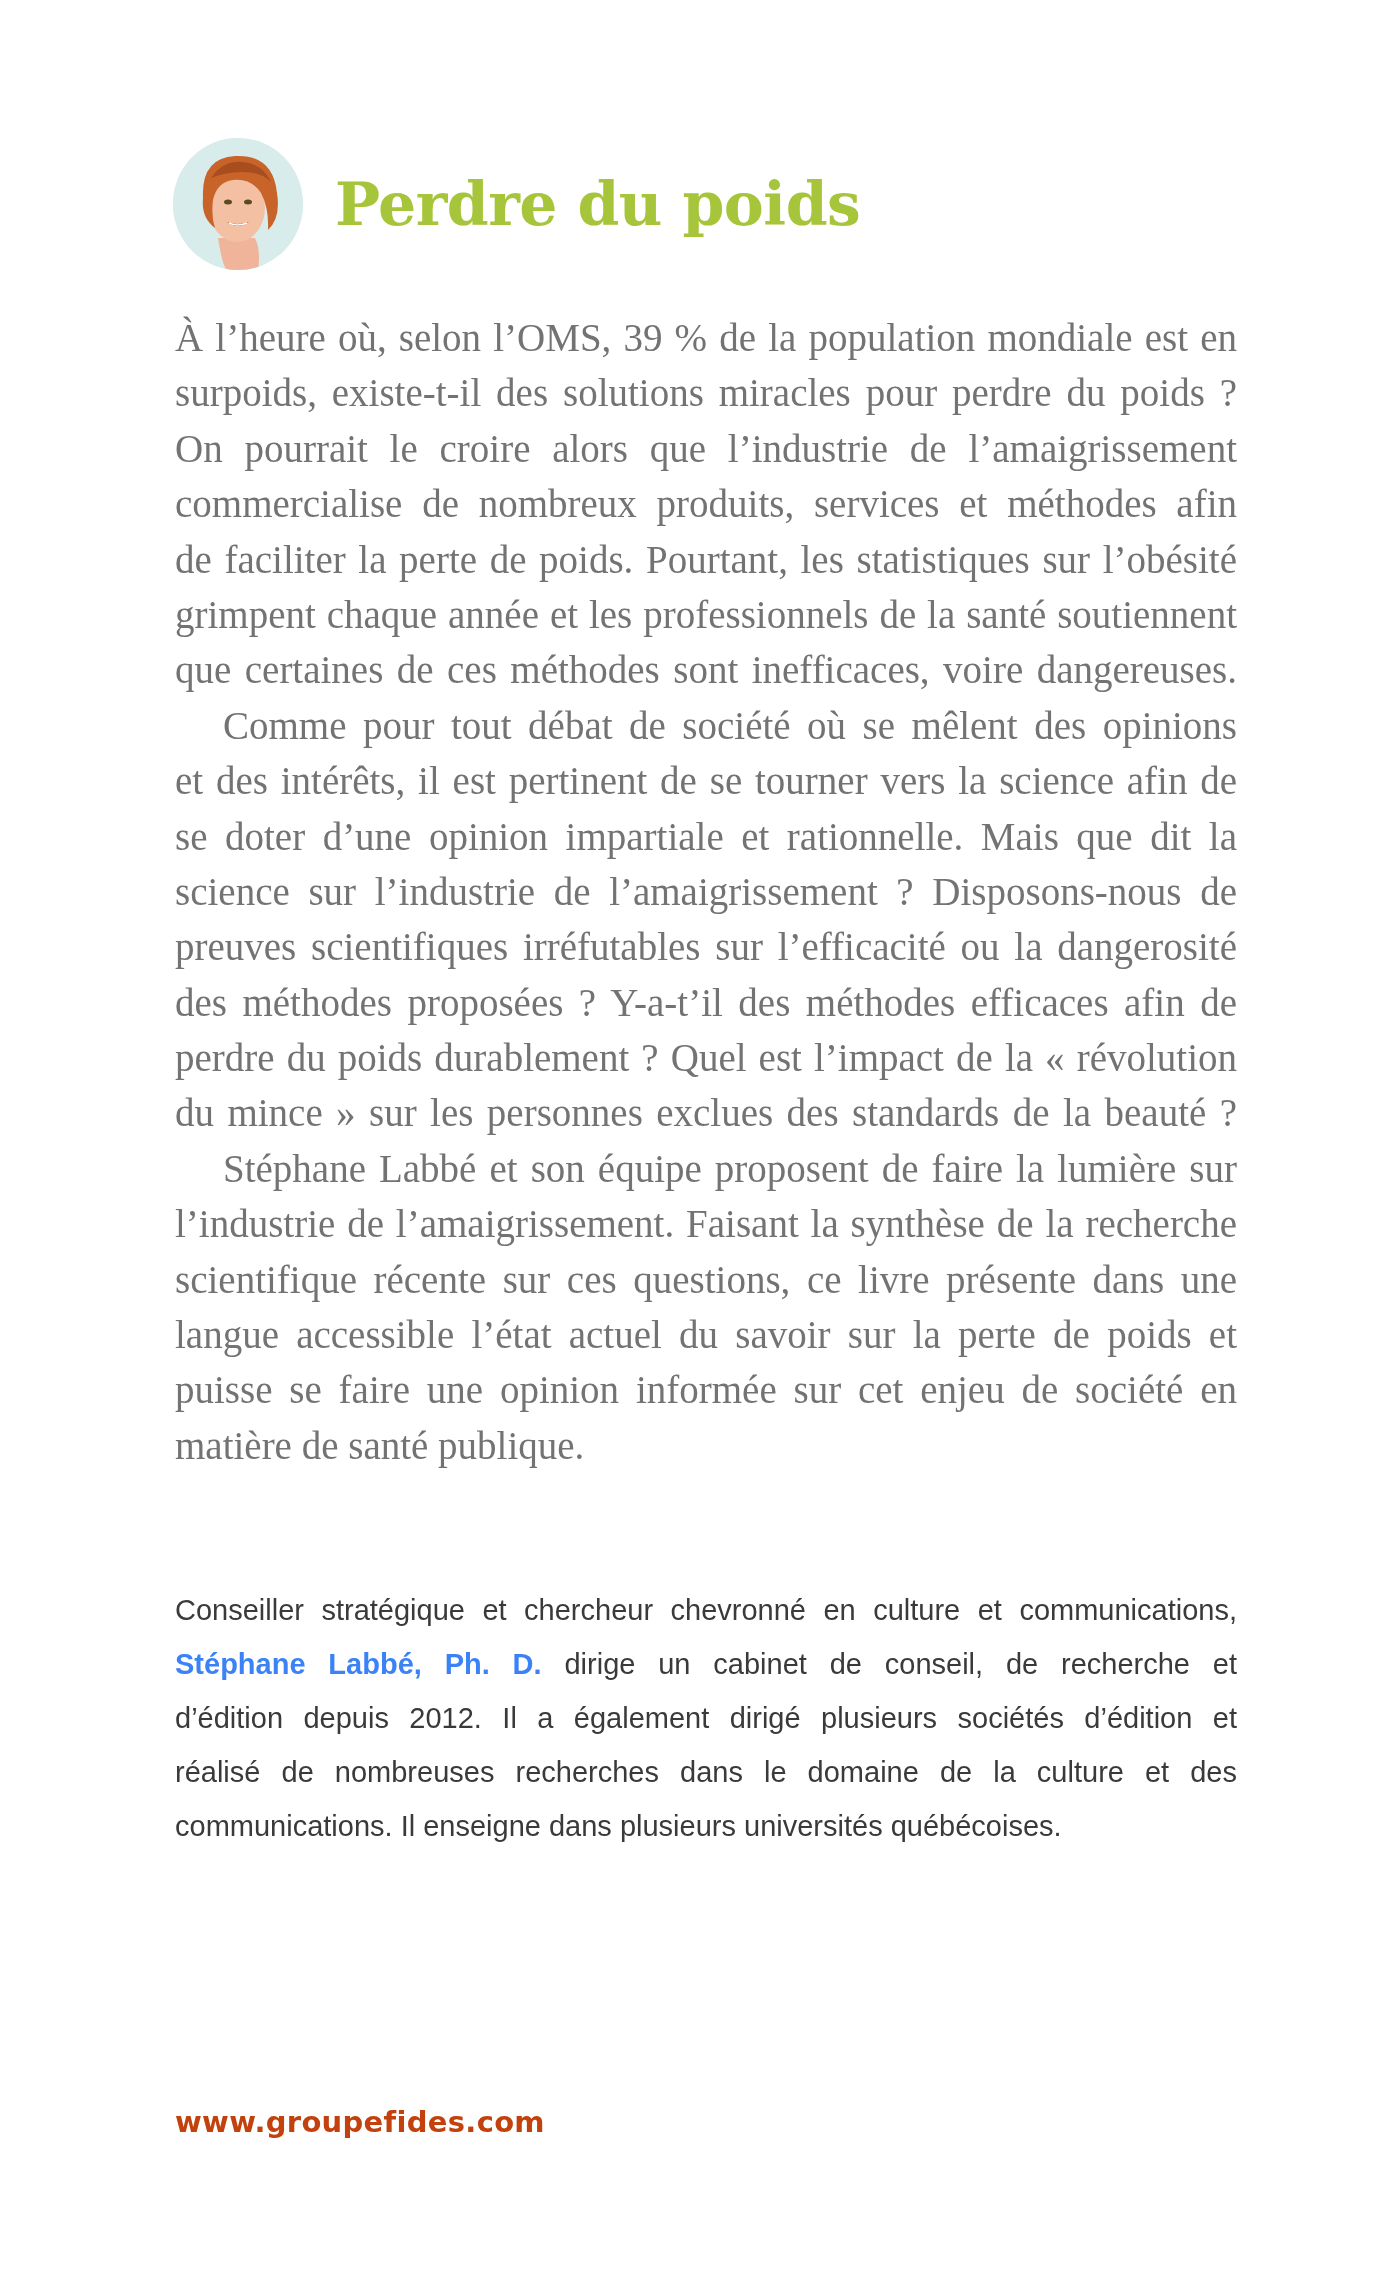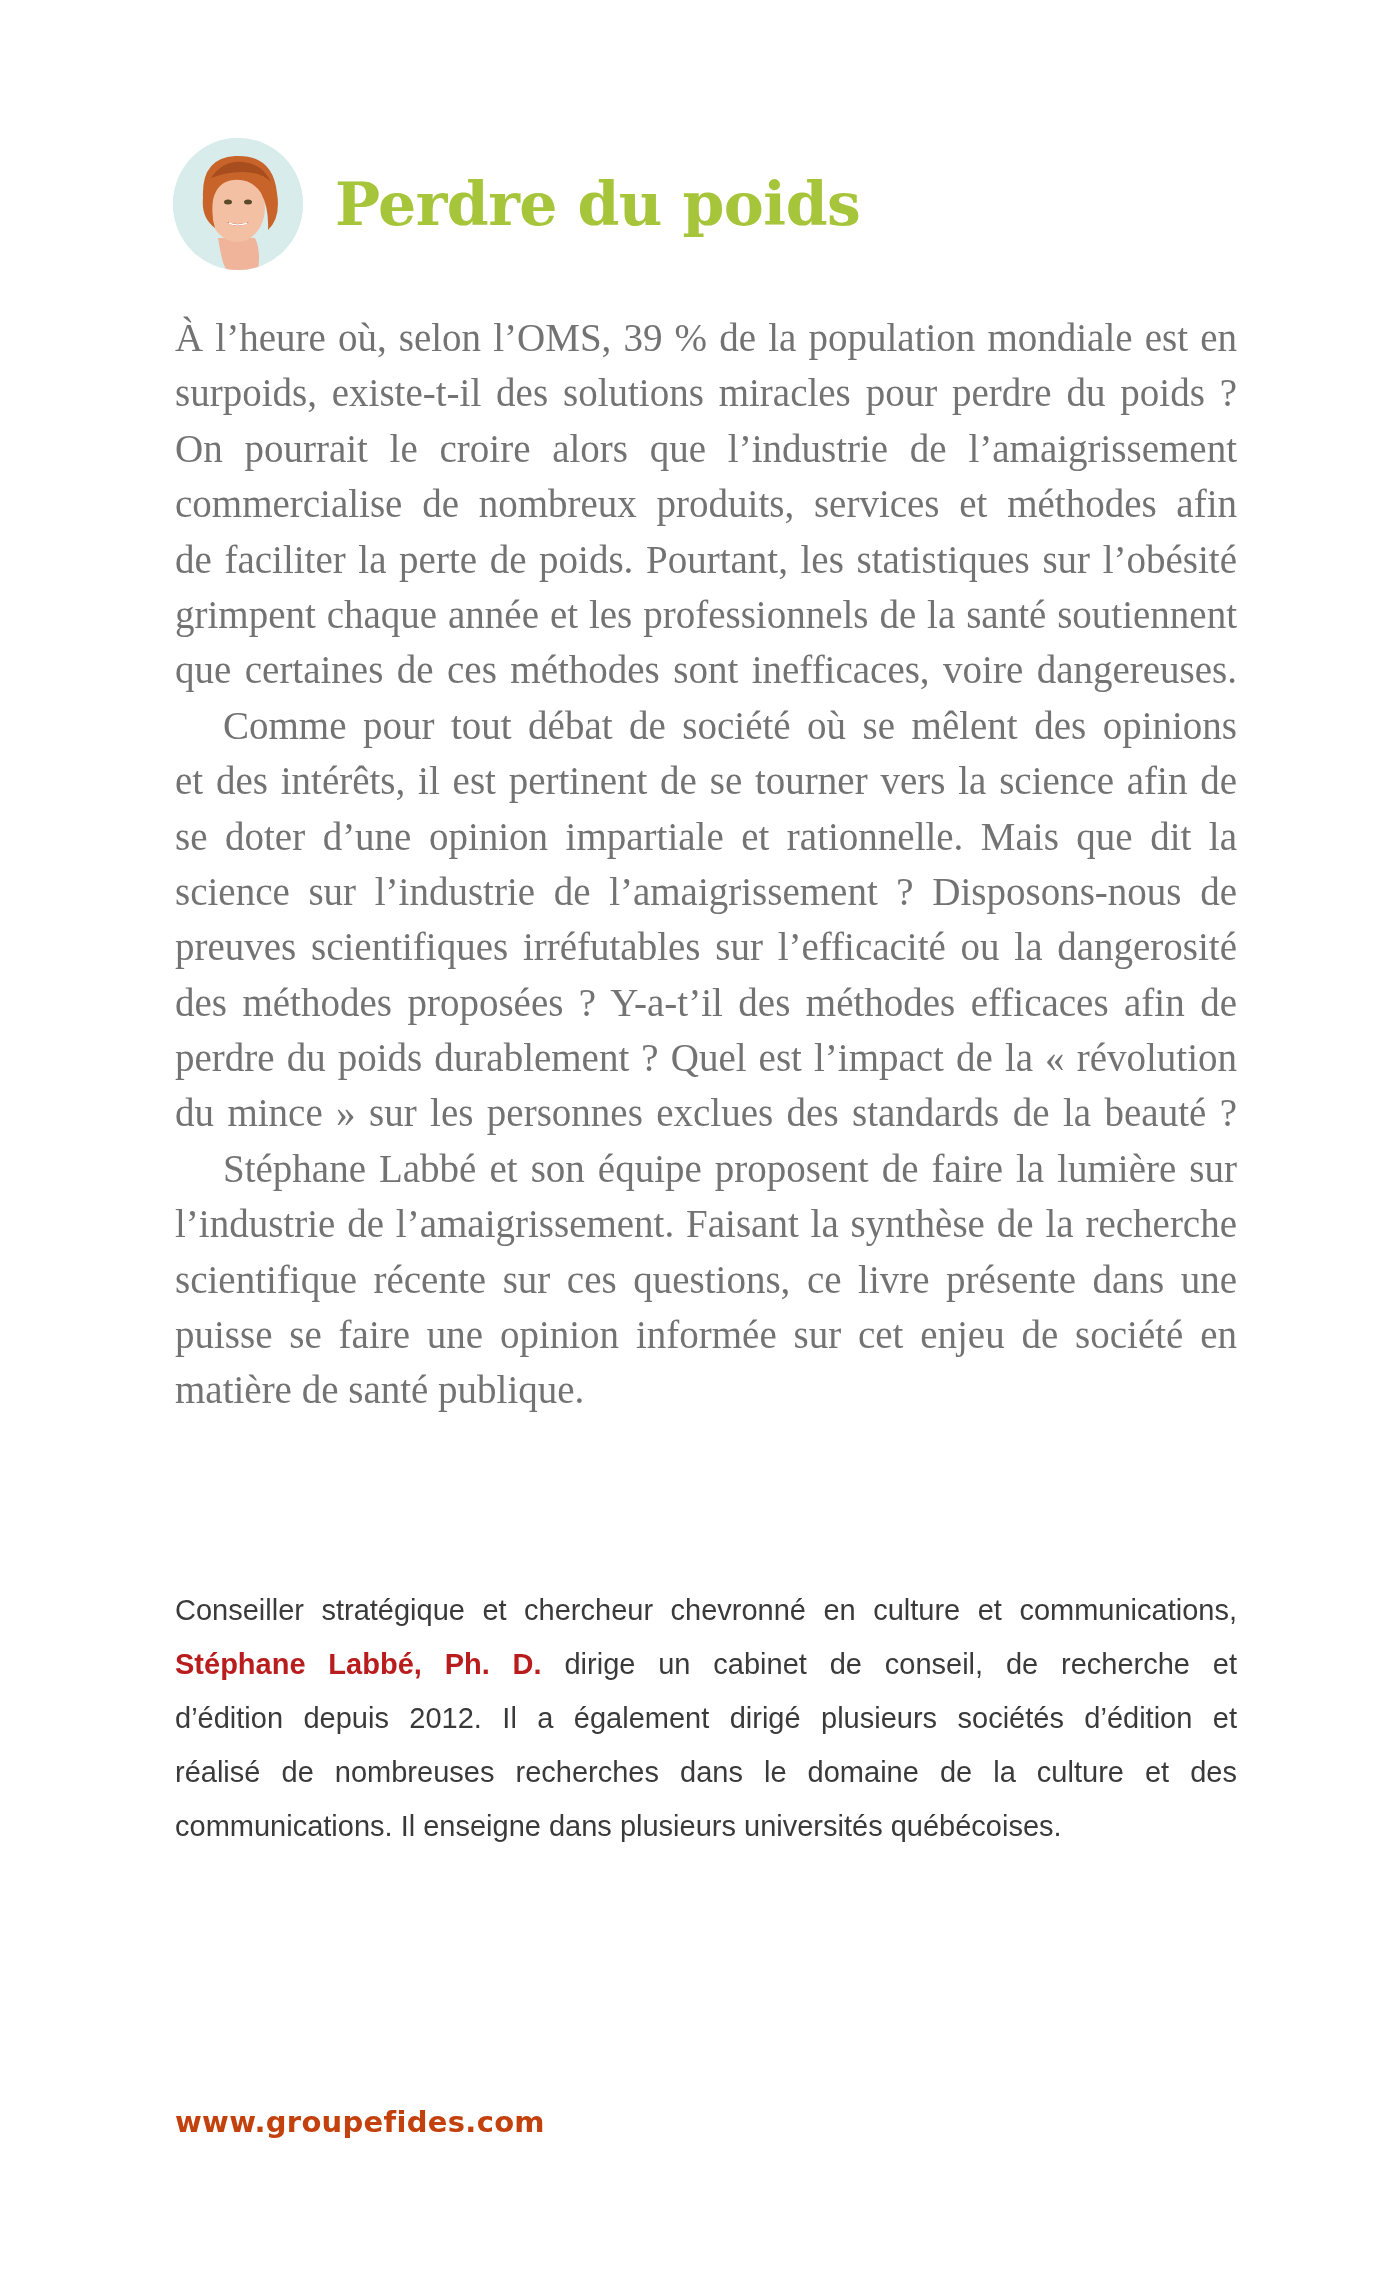--- a/index.html
+++ b/index.html
@@ -23,21 +23,21 @@
     display: block; height: 55.4px; line-height: 55.4px;
     text-align: justify; text-align-last: justify; white-space: nowrap;
   }
   .line.last { text-align-last: left; }
   .line.indent { text-indent: 48px; }
   .bio {
     position: absolute; left: 175px; top: 1580px; width: 1062px;
     font-family: "Liberation Sans", sans-serif; font-size: 29px; color: #3a3a3a;
   }
   .bio .line { height: 47px; line-height: 47px; margin-top: 7px; }
-  .bio b { color: #b91c1c; }
+  .bio b { color: #3b82f6; }
   .footer-link {
     position: absolute; left: 175px; top: 2105px;
     font-family: "DejaVu Sans", sans-serif; font-weight: bold;
     font-size: 29px; color: #c2410c; text-decoration: none; letter-spacing: 0.3px; text-align: right;
   }
 </style>
 </head>
 <body>
 
 <div class="avatar">
@@ -73,20 +73,21 @@
     <span class="line">science sur l’industrie de l’amaigrissement ? Disposons-nous de</span>
     <span class="line">preuves scientifiques irréfutables sur l’efficacité ou la dangerosité</span>
     <span class="line">des méthodes proposées ? Y-a-t’il des méthodes efficaces afin de</span>
     <span class="line">perdre du poids durablement ? Quel est l’impact de la « révolution</span>
     <span class="line">du mince » sur les personnes exclues des standards de la beauté ?</span>
   </div>
   <div>
     <span class="line indent">Stéphane Labbé et son équipe proposent de faire la lumière sur</span>
     <span class="line">l’industrie de l’amaigrissement. Faisant la synthèse de la recherche</span>
     <span class="line">scientifique récente sur ces questions, ce livre présente dans une</span>
+    <span class="line">langue accessible l’état actuel du savoir sur la perte de poids et</span>
     <span class="line">puisse se faire une opinion informée sur cet enjeu de société en</span>
     <span class="line last">matière de santé publique.</span>
   </div>
 </div>
 
 <div class="bio">
   <span class="line">Conseiller stratégique et chercheur chevronné en culture et communications,</span>
   <span class="line"><b>Stéphane Labbé, Ph. D.</b><span> dirige un cabinet de conseil, de recherche et</span></span>
   <span class="line">d’édition depuis 2012. Il a également dirigé plusieurs sociétés d’édition et</span>
   <span class="line">réalisé de nombreuses recherches dans le domaine de la culture et des</span>

